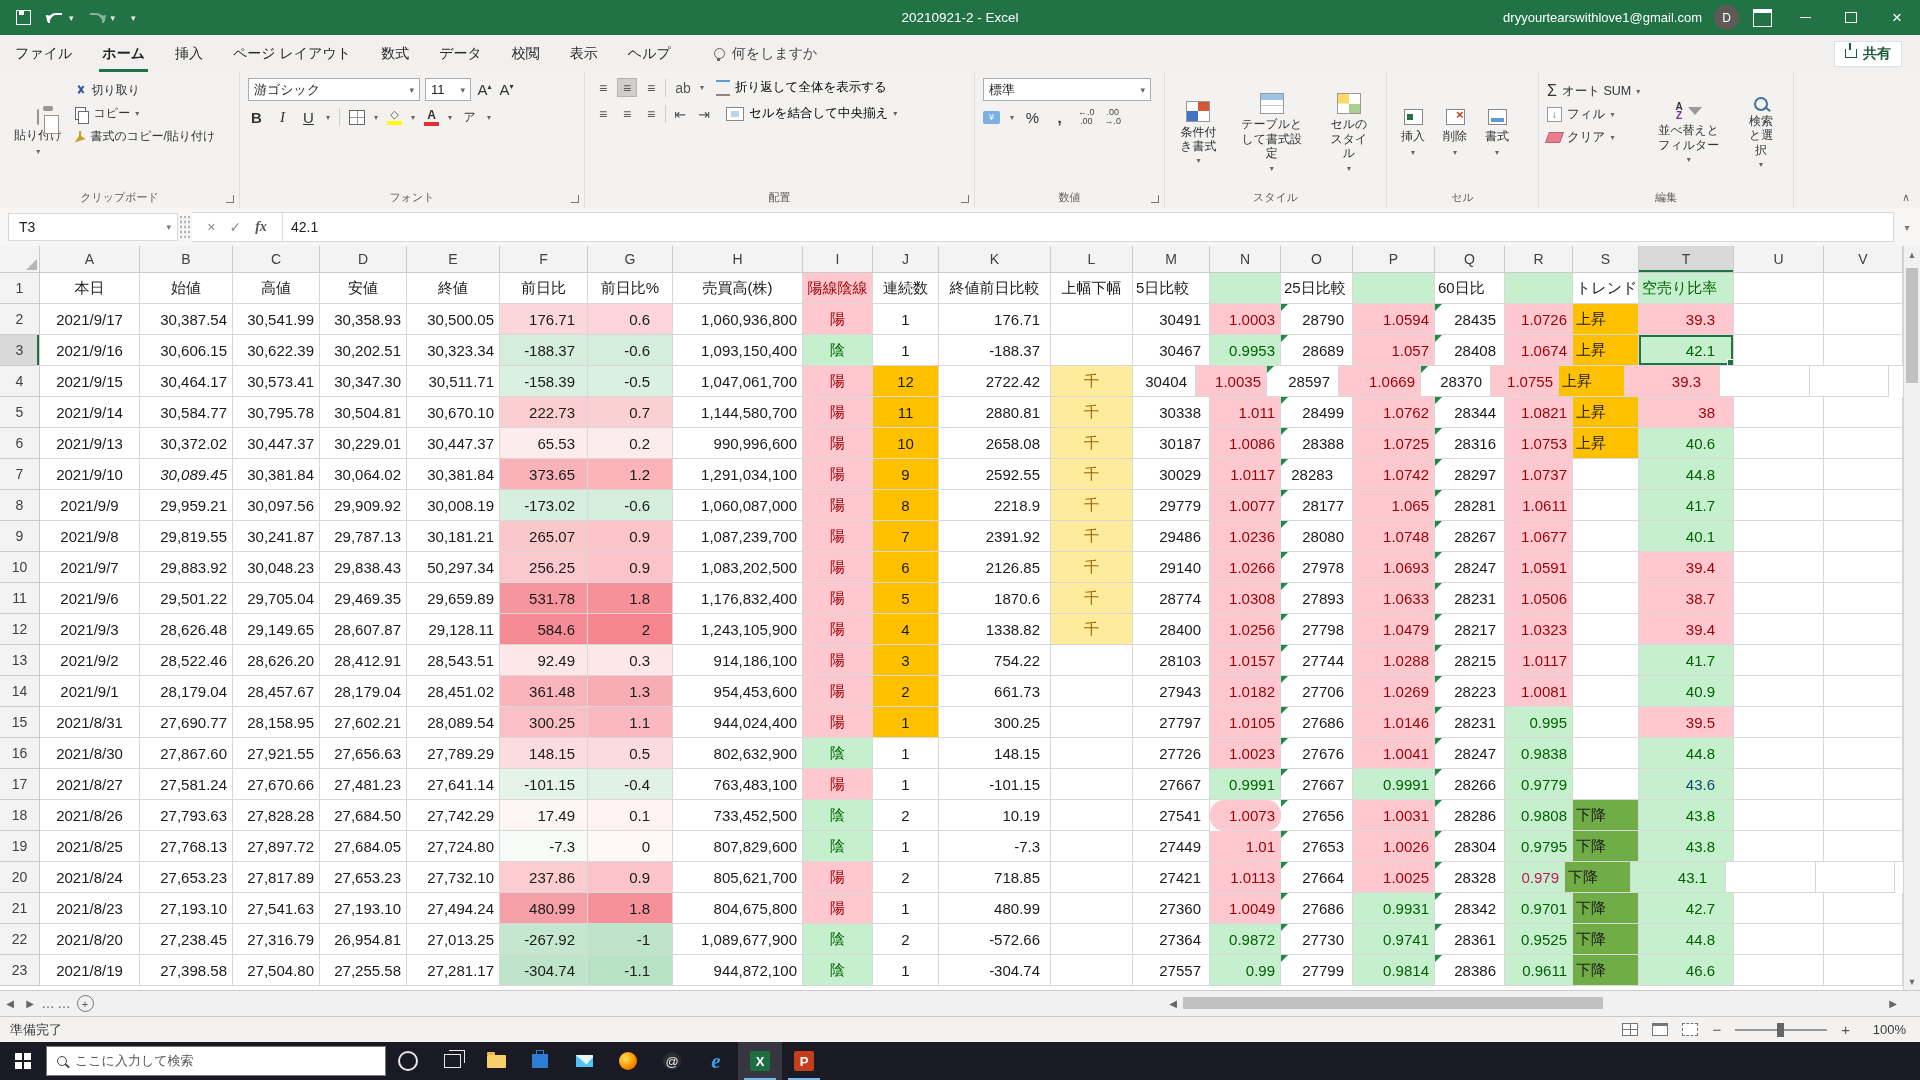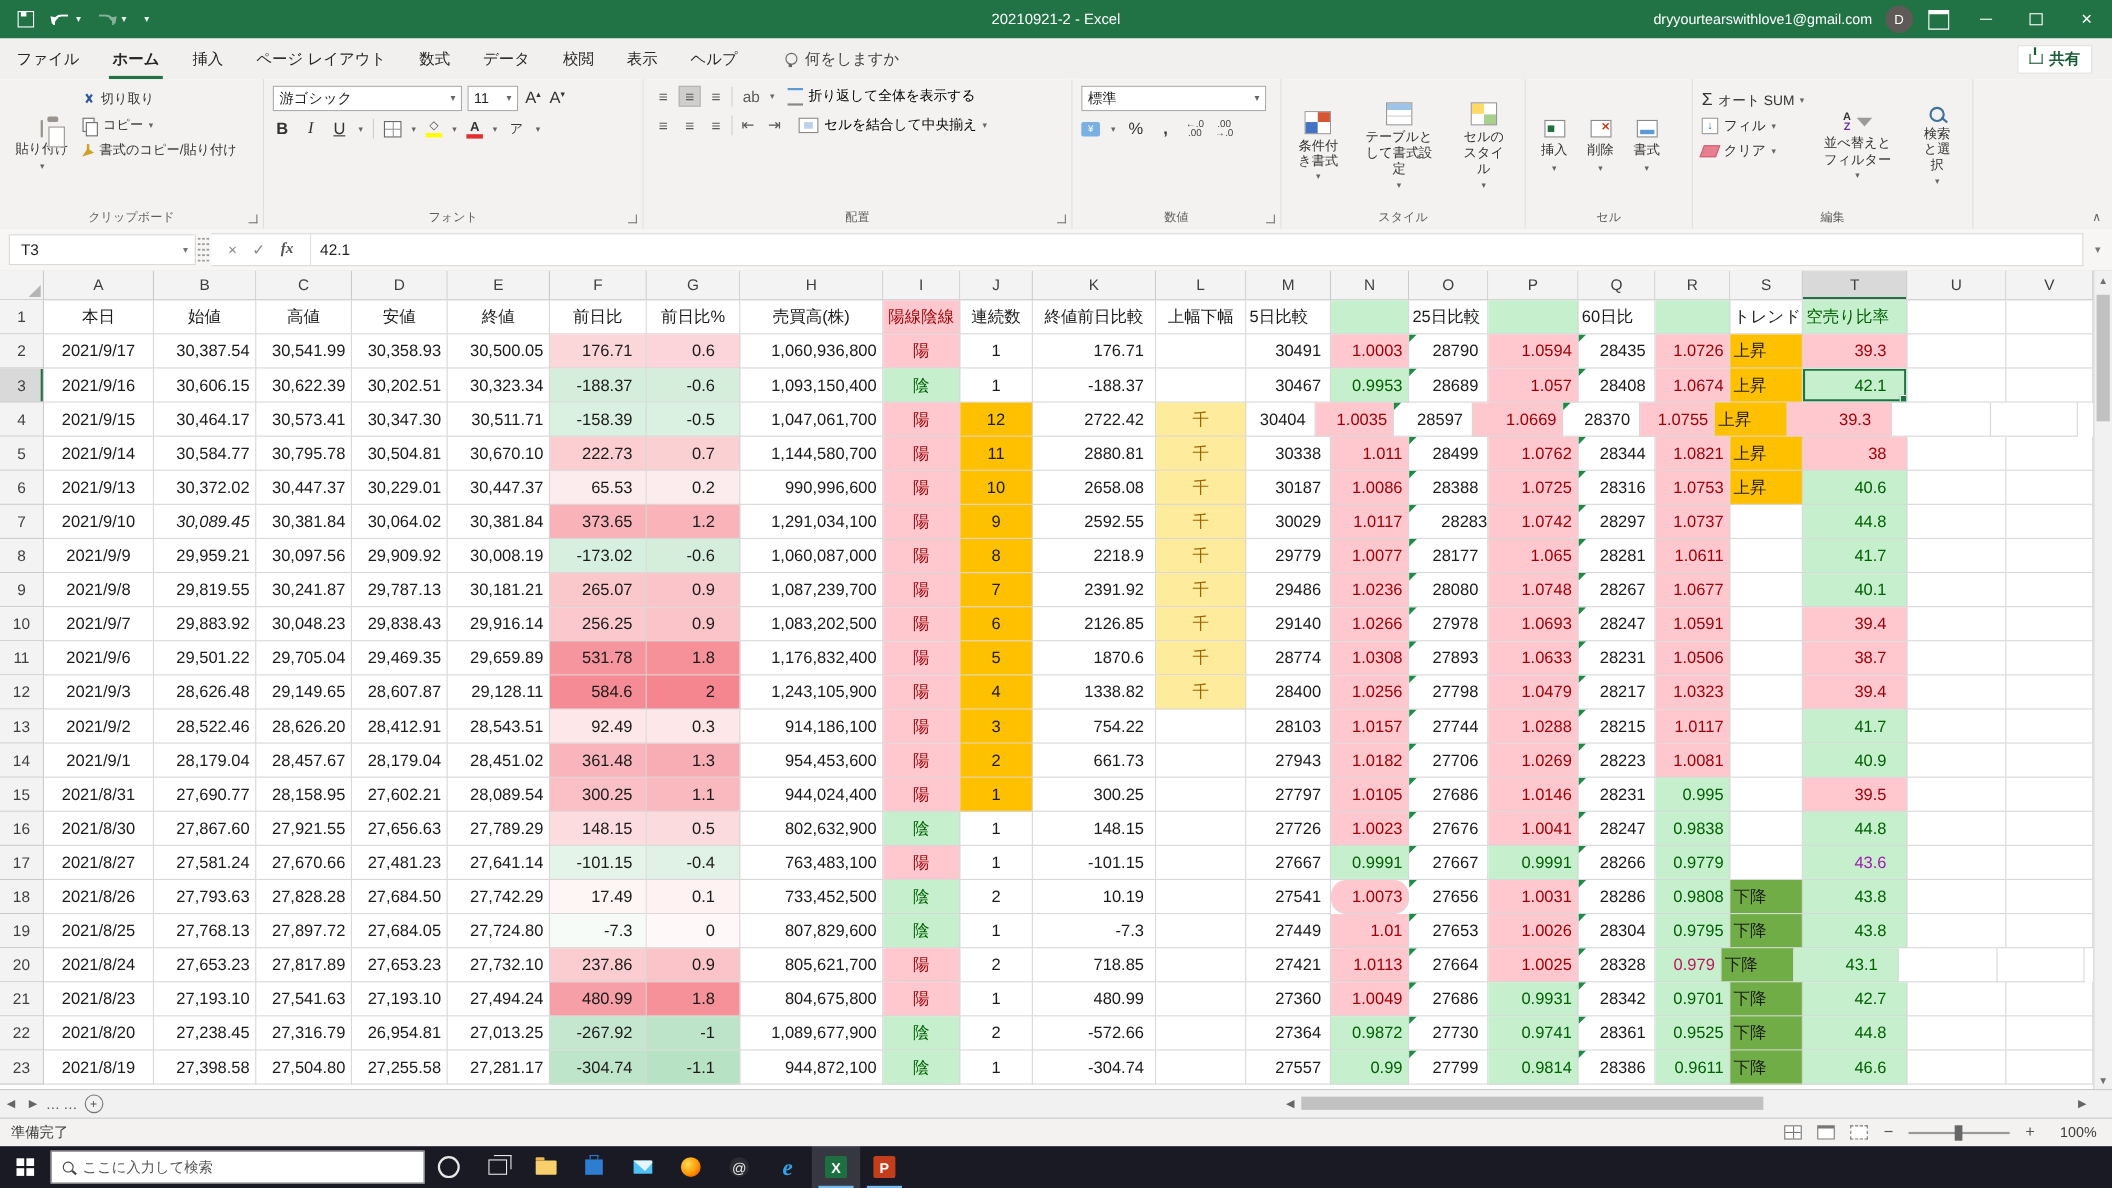--- a/index.html
+++ b/index.html
@@ -647,21 +647,21 @@
         <div class="c a-r" style="width:93px;">30,381.84</div>
         <div class="c a-r" style="width:88px;background:rgb(249,179,184);padding-right:12px;">373.65</div>
         <div class="c a-r" style="width:85px;background:rgb(249,179,185);padding-right:22px;">1.2</div>
         <div class="c a-r" style="width:130px;">1,291,034,100</div>
         <div class="c a-c" style="width:70px;background:#FFC7CE;color:#9C0006;">陽</div>
         <div class="c a-c" style="width:66px;background:#FFC000;">9</div>
         <div class="c a-r" style="width:112px;padding-right:10px;">2592.55</div>
         <div class="c a-c" style="width:82px;background:#FFEB9C;color:#9C6500;">千</div>
         <div class="c a-r" style="width:77px;padding-right:8px;">30029</div>
         <div class="c a-r" style="width:71px;background:#FFC7CE;color:#9C0006;">1.0117</div>
-        <div class="c a-r tri" style="width:72px;padding-right:0;">28283</div>
+        <div class="c a-r tri" style="width:72px;padding-right:19px;">28283</div>
         <div class="c a-r" style="width:82px;background:#FFC7CE;color:#9C0006;">1.0742</div>
         <div class="c a-r tri" style="width:70px;padding-right:8px;">28297</div>
         <div class="c a-r" style="width:68px;background:#FFC7CE;color:#9C0006;">1.0737</div>
         <div class="c a-l" style="width:66px;"></div>
         <div class="c a-r" style="width:95px;background:#C6EFCE;color:#006100;padding-right:18px;">44.8</div>
         <div class="c a-l" style="width:90px;"></div>
         <div class="c a-l" style="width:79px;"></div>
       </div>
       <div class="grow">
         <div class="c rownum">8</div>
@@ -712,21 +712,21 @@
         <div class="c a-r" style="width:95px;background:#C6EFCE;color:#006100;padding-right:18px;">40.1</div>
         <div class="c a-l" style="width:90px;"></div>
         <div class="c a-l" style="width:79px;"></div>
       </div>
       <div class="grow">
         <div class="c rownum">10</div>
         <div class="c a-c" style="width:100px;">2021/9/7</div>
         <div class="c a-r" style="width:93px;">29,883.92</div>
         <div class="c a-r" style="width:87px;">30,048.23</div>
         <div class="c a-r" style="width:87px;">29,838.43</div>
-        <div class="c a-r" style="width:93px;">29,916.14</div>
+        <div class="c a-r" style="width:93px;">50,297.34</div>
         <div class="c a-r" style="width:88px;background:rgb(250,200,205);padding-right:12px;">256.25</div>
         <div class="c a-r" style="width:85px;background:rgb(250,196,201);padding-right:22px;">0.9</div>
         <div class="c a-r" style="width:130px;">1,083,202,500</div>
         <div class="c a-c" style="width:70px;background:#FFC7CE;color:#9C0006;">陽</div>
         <div class="c a-c" style="width:66px;background:#FFC000;">6</div>
         <div class="c a-r" style="width:112px;padding-right:10px;">2126.85</div>
         <div class="c a-c" style="width:82px;background:#FFEB9C;color:#9C6500;">千</div>
         <div class="c a-r" style="width:77px;padding-right:8px;">29140</div>
         <div class="c a-r" style="width:71px;background:#FFC7CE;color:#9C0006;">1.0266</div>
         <div class="c a-r tri" style="width:72px;padding-right:8px;">27978</div>
@@ -902,21 +902,21 @@
         <div class="c a-c" style="width:66px;">1</div>
         <div class="c a-r" style="width:112px;padding-right:10px;">-101.15</div>
         <div class="c a-c" style="width:82px;"></div>
         <div class="c a-r" style="width:77px;padding-right:8px;">27667</div>
         <div class="c a-r" style="width:71px;background:#C6EFCE;color:#006100;">0.9991</div>
         <div class="c a-r tri" style="width:72px;padding-right:8px;">27667</div>
         <div class="c a-r" style="width:82px;background:#C6EFCE;color:#006100;">0.9991</div>
         <div class="c a-r tri" style="width:70px;padding-right:8px;">28266</div>
         <div class="c a-r" style="width:68px;background:#C6EFCE;color:#006100;">0.9779</div>
         <div class="c a-l" style="width:66px;"></div>
-        <div class="c a-r" style="width:95px;background:#C6EFCE;color:#a21caf;padding-right:18px;">43.6</div>
+        <div class="c a-r" style="width:95px;background:#C6EFCE;color:#0c4a6e;padding-right:18px;">43.6</div>
         <div class="c a-l" style="width:90px;"></div>
         <div class="c a-l" style="width:79px;"></div>
       </div>
       <div class="grow">
         <div class="c rownum">18</div>
         <div class="c a-c" style="width:100px;">2021/8/26</div>
         <div class="c a-r" style="width:93px;">27,793.63</div>
         <div class="c a-r" style="width:87px;">27,828.28</div>
         <div class="c a-r" style="width:87px;">27,684.50</div>
         <div class="c a-r" style="width:93px;">27,742.29</div>

